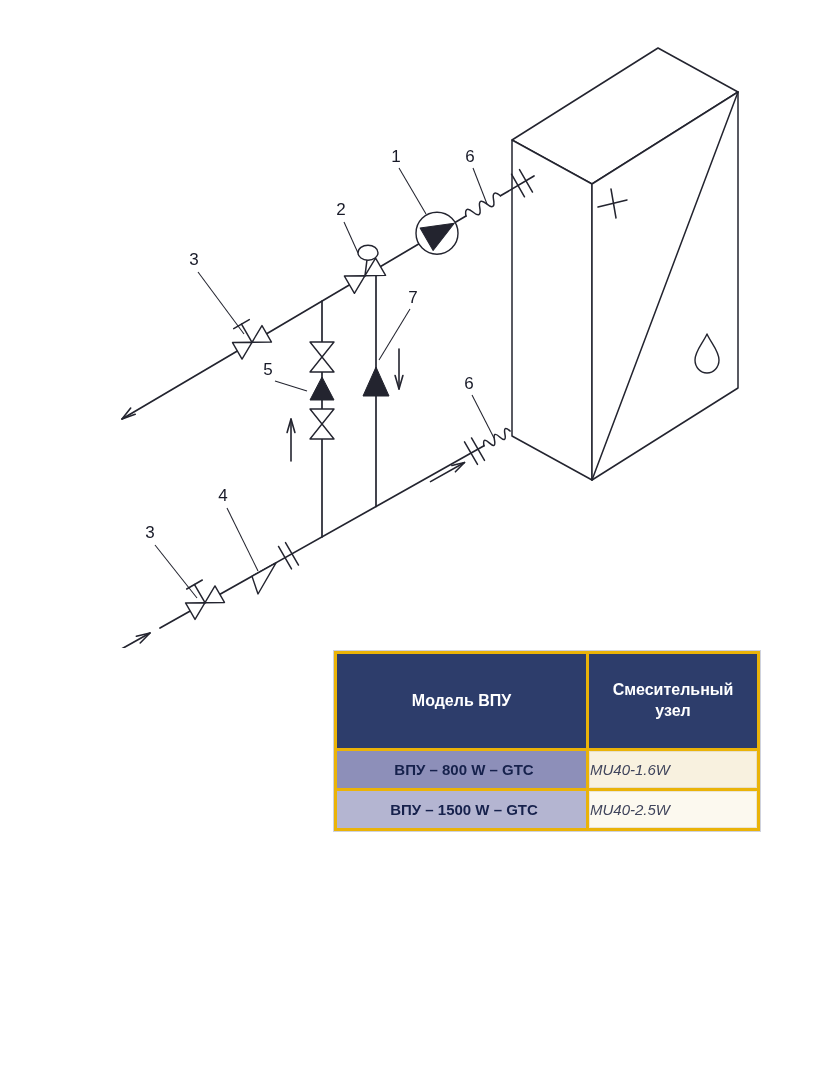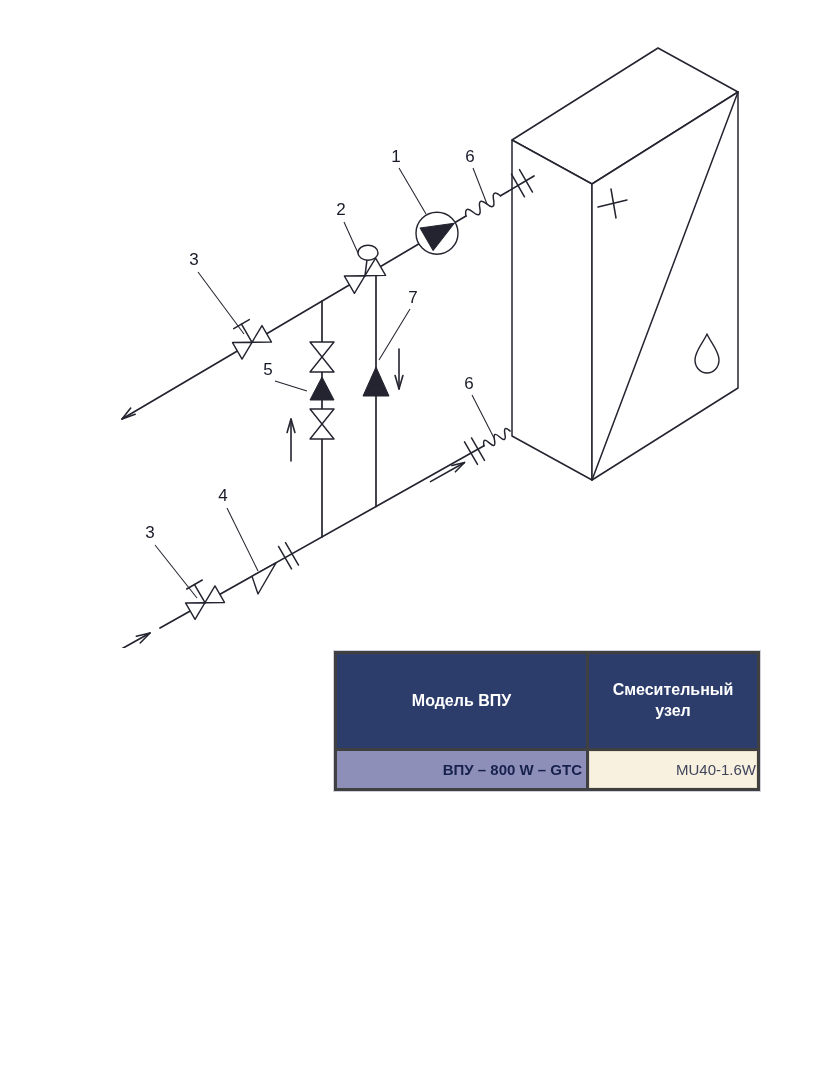--- a/index.html
+++ b/index.html
@@ -14,36 +14,37 @@
   .face{fill:#ffffff;stroke:var(--line);stroke-width:1.5;stroke-linejoin:round;}
   .sym{fill:#ffffff;stroke:var(--line);stroke-width:1.4;stroke-linejoin:round;}
   .fillsym{fill:var(--line);stroke:var(--line);stroke-width:1;stroke-linejoin:round;}
   .thin{stroke:var(--line);stroke-width:1.05;fill:none;}
   .arrow{stroke:var(--line);stroke-width:1.6;fill:none;stroke-linecap:round;stroke-linejoin:round;}
   .lbl{font-size:17px;fill:#181a28;}
 
   .spec-table{
     position:absolute;left:333px;top:650px;
     border-collapse:separate;border-spacing:3px;
-    background:#404040;border:1px solid #cfd2dd;
+    background:#eab308;border:1px solid #cfd2dd;
   }
   .spec-table th{
     background:var(--header-bg);color:#ffffff;font-weight:bold;
     font-size:16px;line-height:1.3;text-align:center;vertical-align:middle;
     height:94px;padding:0 8px;
   }
   .spec-table th.model{width:233px;}
   .spec-table th.unit{width:152px;margin-top:24px;}
   .spec-table td{height:35px;vertical-align:middle;}
   .spec-table td.model{
-    font-weight:bold;color:#16214c;font-size:15px;padding:0 4px 0 9px;text-align:right;
+    font-weight:bold;color:#16214c;font-size:15px;padding:0 4px 0 9px;text-align:center;
   }
   .spec-table td.unit{
-    text-align:right;color:#40455c;font-size:15px;
+    text-align:left;color:#40455c;font-size:15px;
     box-shadow:inset 0 0 0 1px rgba(180,170,140,.25);
+    font-style:italic;
   }
   .spec-table tbody tr:nth-child(odd) td.model{background:var(--row-model-dark);}
   .spec-table tbody tr:nth-child(even) td.model{background:var(--row-model-light);}
   .spec-table tbody tr:nth-child(odd) td.unit{background:var(--row-unit-dark);}
   .spec-table tbody tr:nth-child(even) td.unit{background:var(--row-unit-light);}
 </style>
 </head>
 <body>
 
 <div class="page">
@@ -190,16 +191,20 @@
       <tr>
         <th class="model">Модель ВПУ</th>
         <th class="unit">Смесительный узел</th>
       </tr>
     </thead>
     <tbody>
       <tr>
         <td class="model">ВПУ – 800 W – GTC</td>
         <td class="unit">MU40-1.6W</td>
       </tr>
+      <tr>
+        <td class="model">ВПУ – 1500 W – GTC</td>
+        <td class="unit">MU40-2.5W</td>
+      </tr>
     </tbody>
   </table>
 
 </div>
 
 </body></html>

